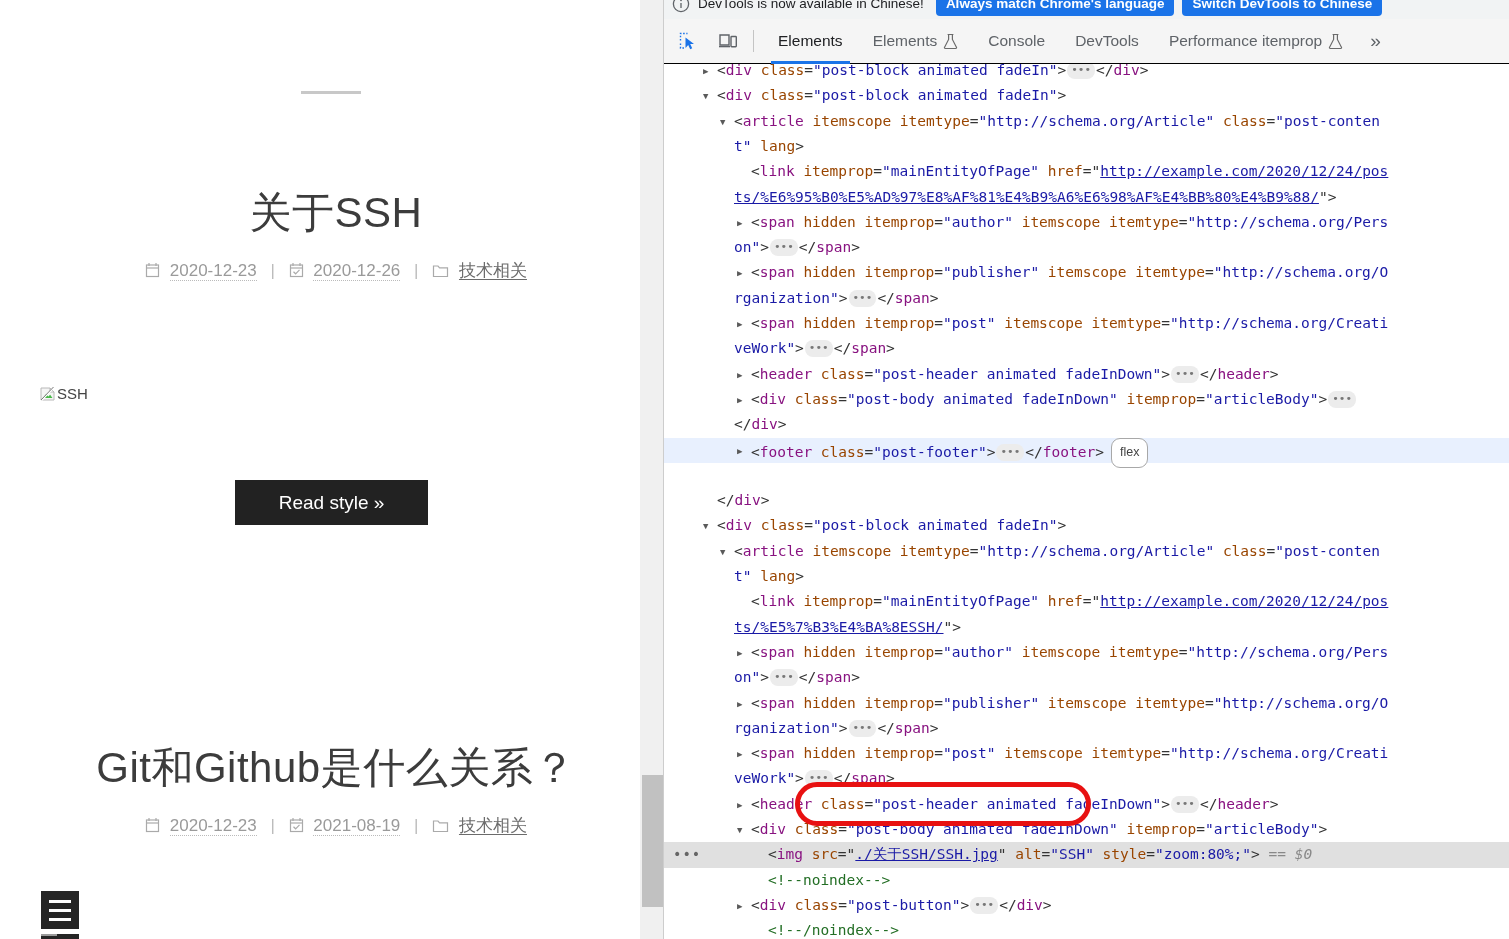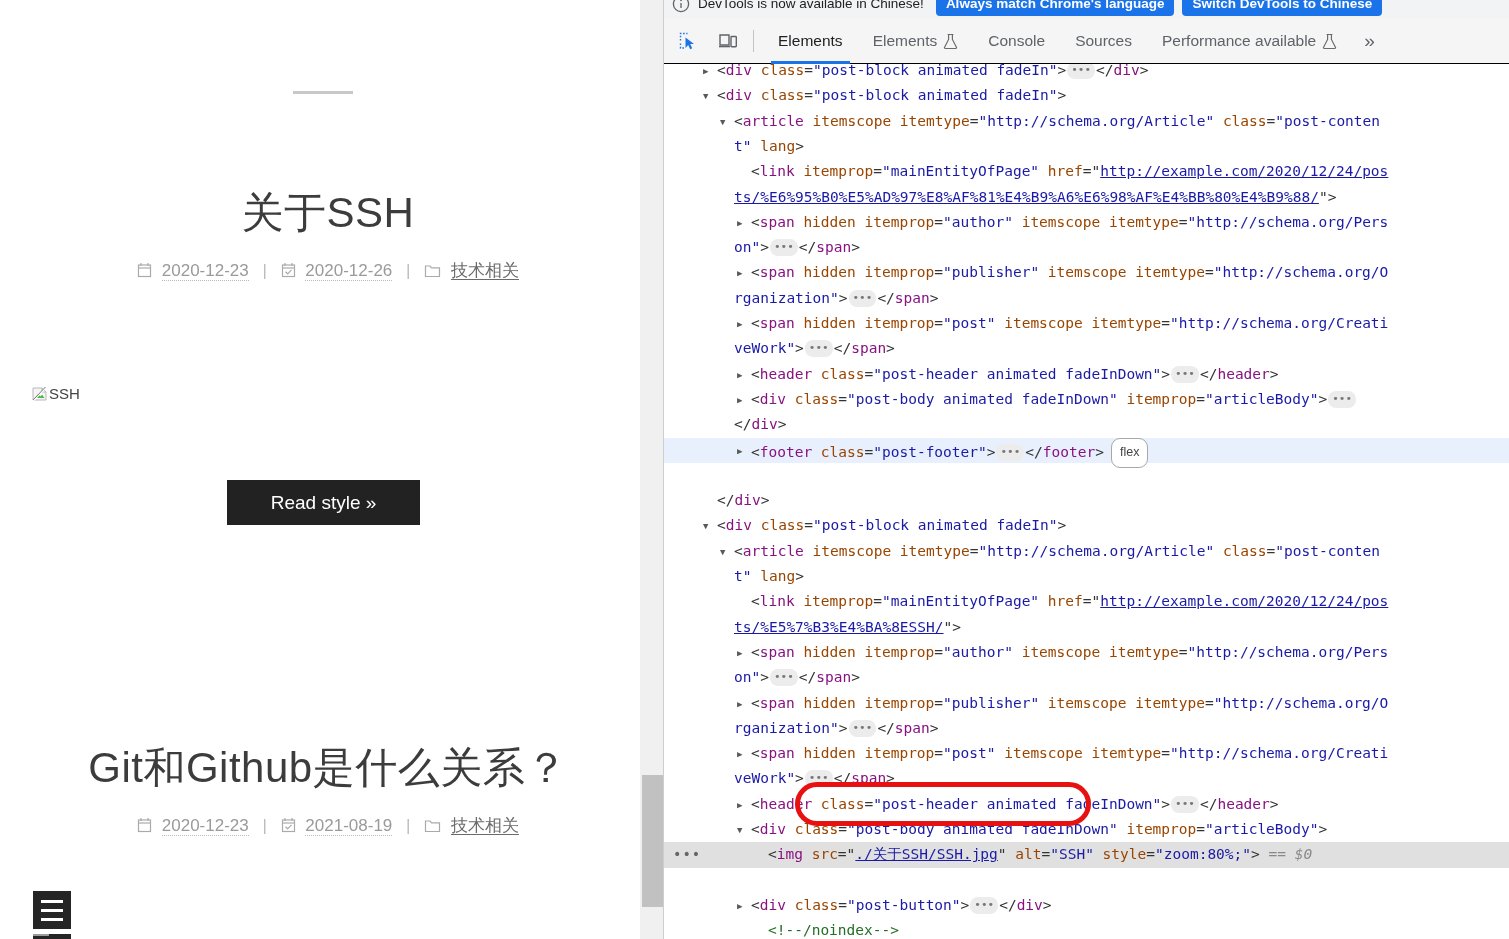--- a/index.html
+++ b/index.html
@@ -14,21 +14,21 @@
   #root { position: relative; width: 1509px; height: 939px; }
 
   
   .page-pane {
     position: absolute; left: 0; top: 0;
     width: 663px; height: 939px;
     background: #fff;
     overflow: hidden;
   }
   .page-inner {
-    position: absolute; left: 8px; top: 0;
+    position: absolute; left: 16px; top: 0;
     width: 640px; height: 939px;
     background: #fff;
   }
   .top-divider {
     position: absolute; left: 285px; top: 91px;
     width: 60px; height: 3px;
     background: #c8c8c8;
   }
 
   .post-title {
@@ -439,24 +439,24 @@
           <span class="flask">
             <svg width="15" height="17" viewBox="0 0 15 17" fill="none" stroke="#6b6b6b" stroke-width="1.2">
               <path d="M4.6 1.5 H10.4 M5.6 1.5 V6.4 L1.6 14.2 A0.8 0.8 0 0 0 2.3 15.5 H12.7 A0.8 0.8 0 0 0 13.4 14.2 L9.4 6.4 V1.5"></path>
             </svg>
           </span>
         </div>
         <div class="dt-tab">
           <span>Console</span>
         </div>
         <div class="dt-tab">
-          <span>Sources</span>
+          <span>DevTools</span>
         </div>
         <div class="dt-tab">
-          <span>Performance available</span>
+          <span>Performance itemprop</span>
           <span class="flask">
             <svg width="15" height="17" viewBox="0 0 15 17" fill="none" stroke="#6b6b6b" stroke-width="1.2">
               <path d="M4.6 1.5 H10.4 M5.6 1.5 V6.4 L1.6 14.2 A0.8 0.8 0 0 0 2.3 15.5 H12.7 A0.8 0.8 0 0 0 13.4 14.2 L9.4 6.4 V1.5"></path>
             </svg>
           </span>
         </div>
       </div>
       <div class="dt-more">»</div>
     </div>
 
@@ -564,20 +564,23 @@
           <span class="txt" style="padding-left: 87px;"><span class="plain">&lt;</span><span class="tag">header</span><span class="attr"> class</span><span class="plain">=</span><span class="val">"post-header animated fadeInDown"</span><span class="plain">&gt;</span><span class="ellip">•••</span><span class="plain">&lt;/</span><span class="tag">header</span><span class="plain">&gt;</span></span>
         </div>
         <div class="nrow" style="position: absolute; left: 0px; right: 0px; top: 753px;">
           <span class="tw open" style="left: 73px; top: 7px;"></span>
           <span class="txt" style="padding-left: 87px;"><span class="plain">&lt;</span><span class="tag">div</span><span class="attr"> class</span><span class="plain">=</span><span class="val">"post-body animated fadeInDown"</span><span class="attr"> itemprop</span><span class="plain">=</span><span class="val">"articleBody"</span><span class="plain">&gt;</span></span>
         </div>
         <div class="nrow sel-gray" style="position: absolute; left: 0px; right: 0px; top: 778.3px;">
           <span class="dots-gutter">•••</span>
           <span class="txt" style="padding-left: 104px;"><span class="plain">&lt;</span><span class="tag">img</span><span class="attr"> src</span><span class="plain">="</span><span class="link">./关于SSH/SSH.jpg</span><span class="plain">"</span><span class="attr"> alt</span><span class="plain">=</span><span class="val">"SSH"</span><span class="attr"> style</span><span class="plain">=</span><span class="val">"zoom:80%;"</span><span class="plain">&gt;</span><span class="eq"> == $0</span></span>
         </div>
+        <div class="nrow" style="position: absolute; left: 0px; right: 0px; top: 803.6px;">
+          <span class="txt" style="padding-left: 104px;"><span class="cmt">&lt;!--noindex--&gt;</span></span>
+        </div>
         <div class="nrow" style="position: absolute; left: 0px; right: 0px; top: 828.9px;">
           <span class="tw closed" style="left: 73px; top: 7px;"></span>
           <span class="txt" style="padding-left: 87px;"><span class="plain">&lt;</span><span class="tag">div</span><span class="attr"> class</span><span class="plain">=</span><span class="val">"post-button"</span><span class="plain">&gt;</span><span class="ellip">•••</span><span class="plain">&lt;/</span><span class="tag">div</span><span class="plain">&gt;</span></span>
         </div>
         <div class="nrow" style="position: absolute; left: 0px; right: 0px; top: 854.2px;">
           <span class="txt" style="padding-left: 104px;"><span class="cmt">&lt;!--/noindex--&gt;</span></span>
         </div>
       </div>
 
     <div class="annot-oval"></div>

